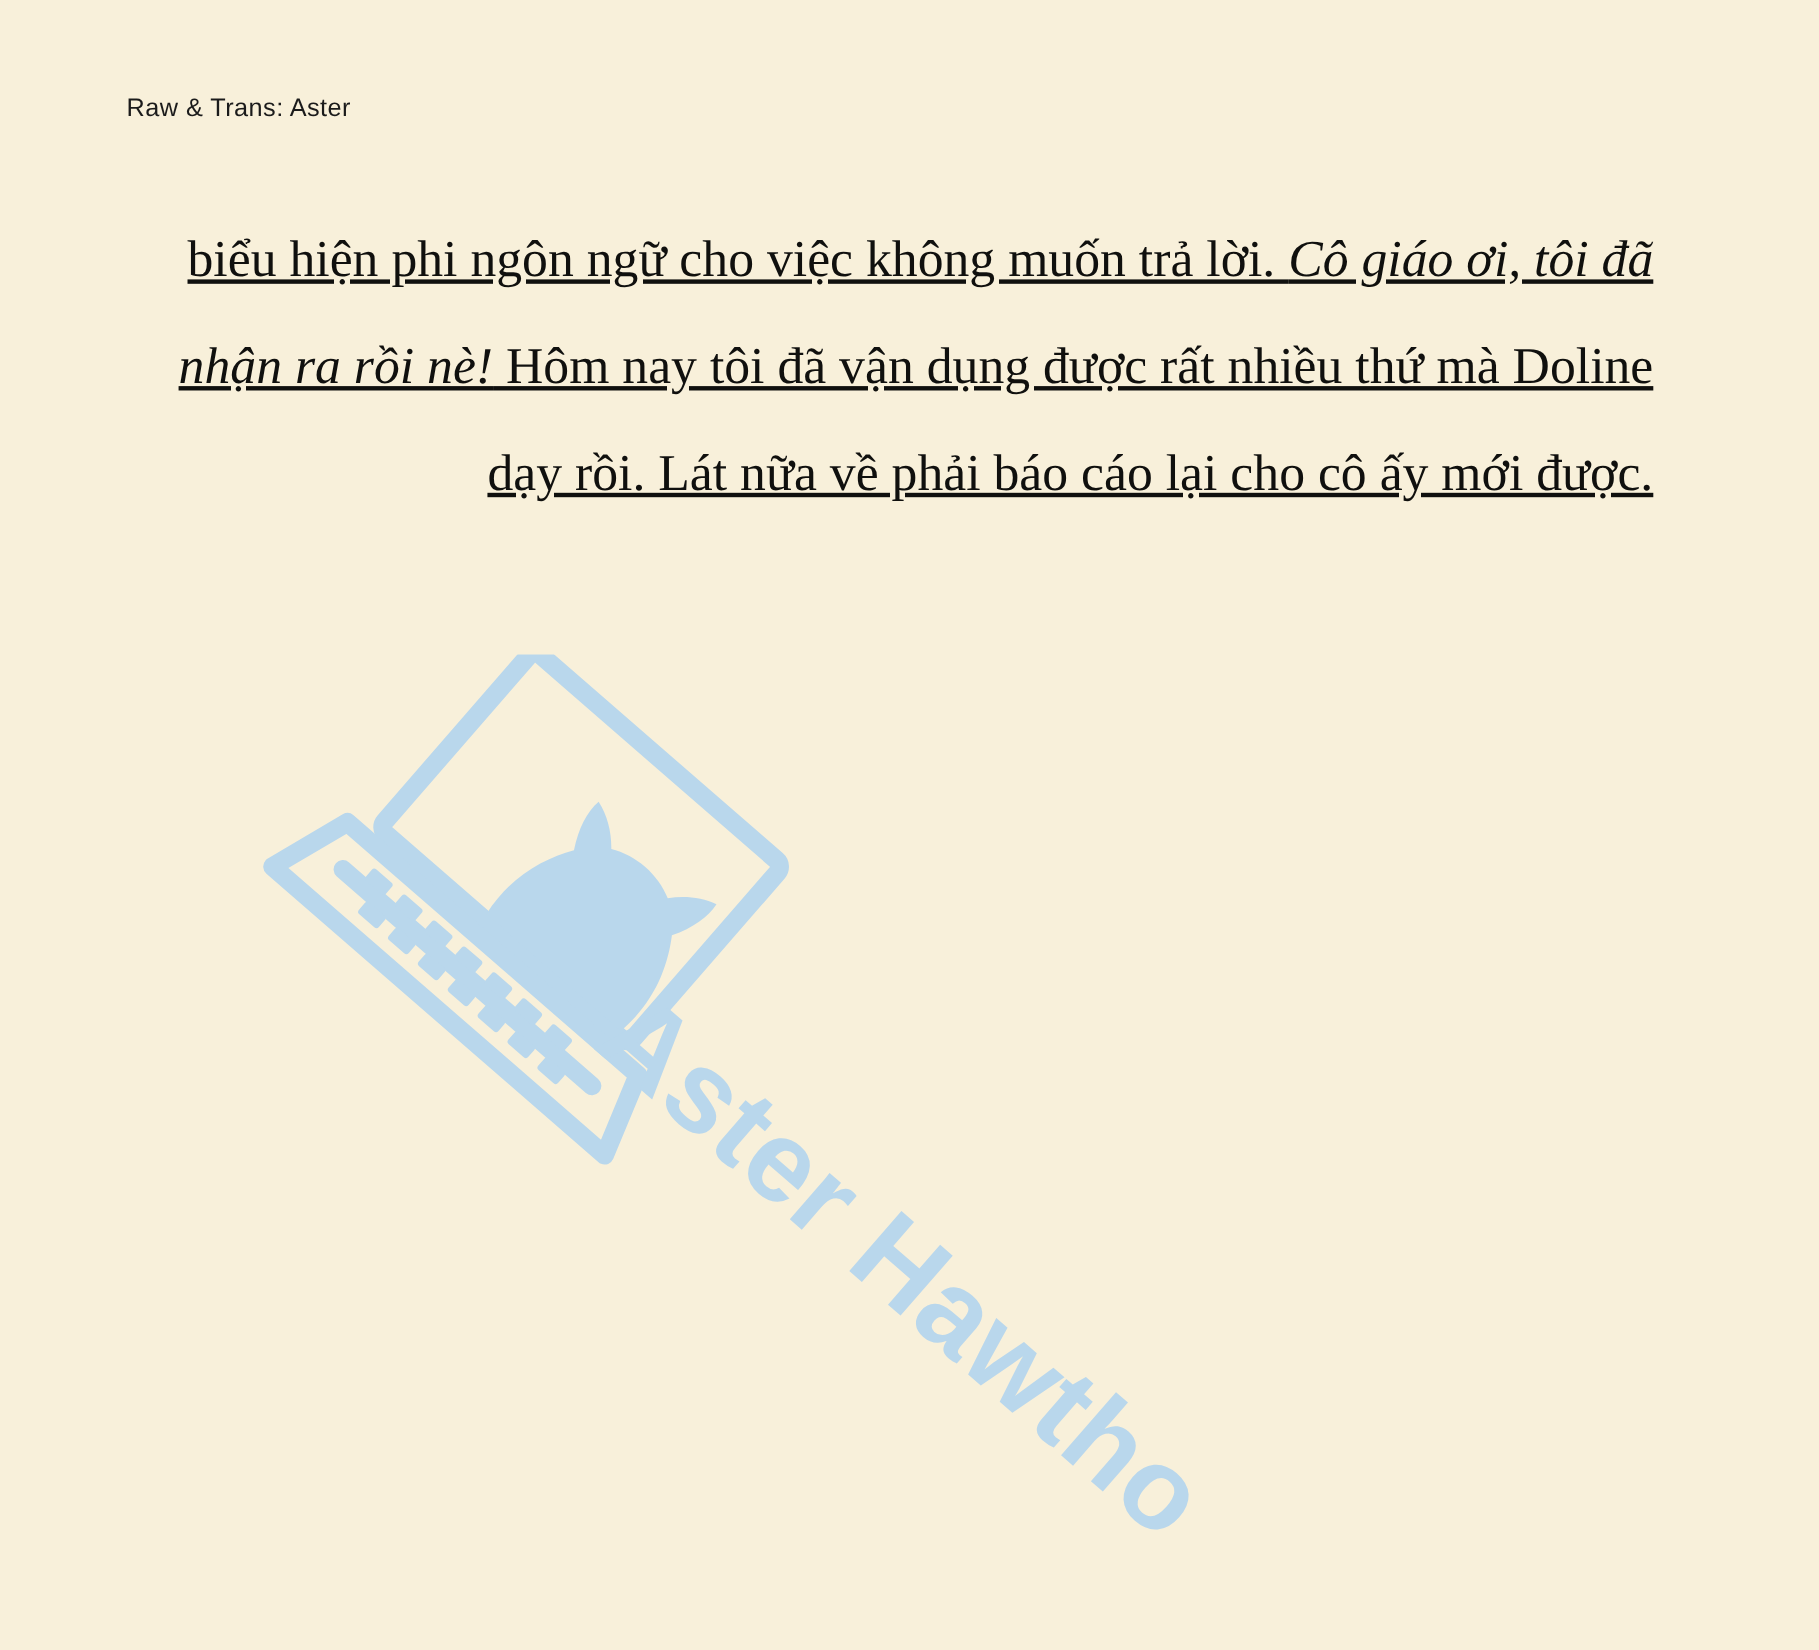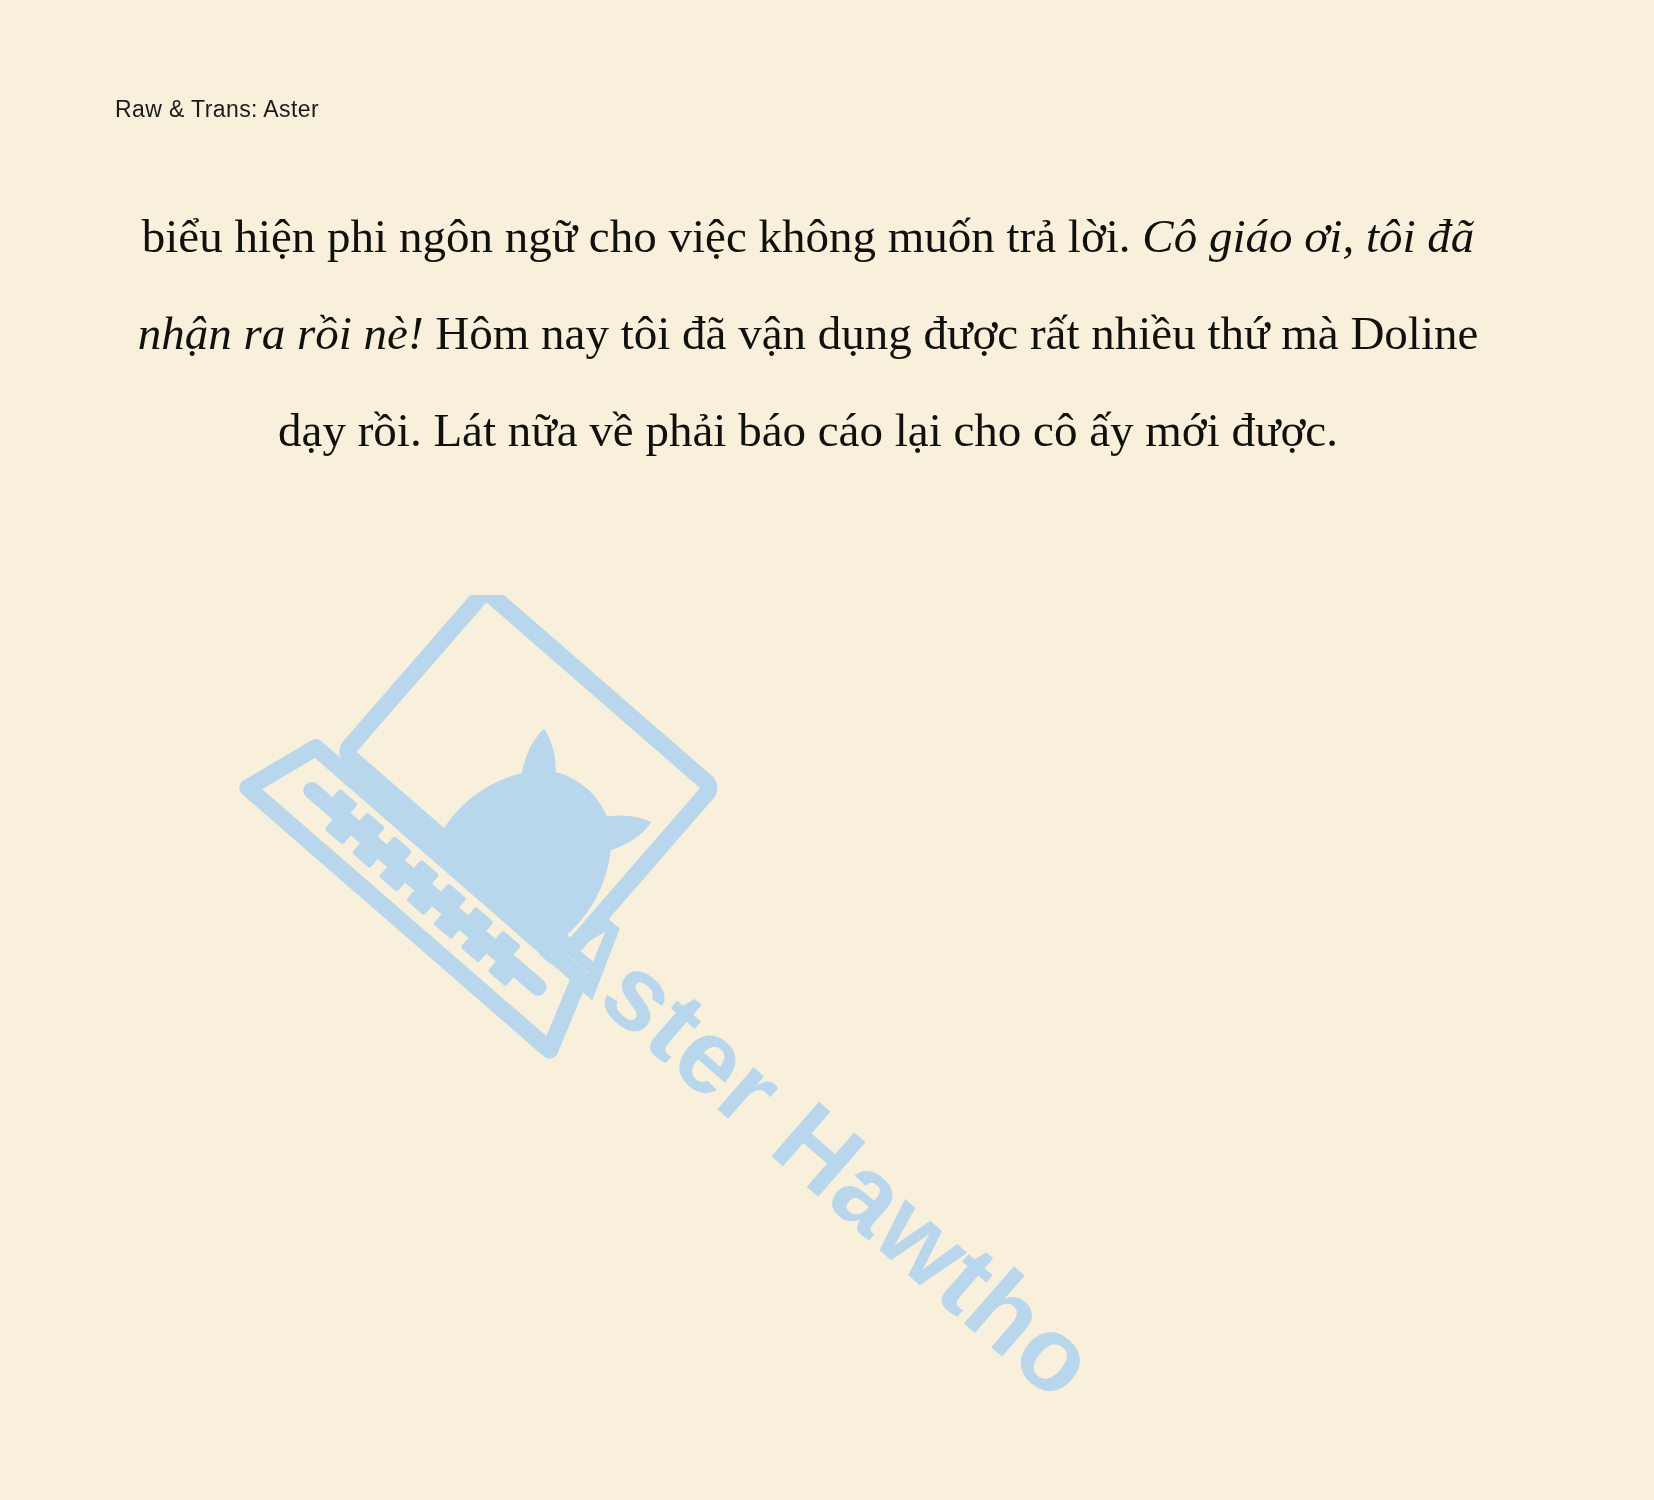--- a/index.html
+++ b/index.html
@@ -17,41 +17,42 @@
   .page {
     position: relative;
     width: 1654px;
     height: 1500px;
     box-sizing: border-box;
     overflow: hidden;
   }
   .credit {
     position: absolute;
     left: 115px;
-    top: 96px;
+    top: 84px;
     font-family: "Liberation Sans", sans-serif;
     font-size: 23px;
     letter-spacing: 0.4px;
     color: #1b1b1b;
     white-space: nowrap;
   }
   .content {
     position: absolute;
     left: 113px;
     top: 188px;
     width: 1390px;
     font-family: "Liberation Serif", serif;
     font-size: 47px;
     line-height: 97px;
     color: #10100e;
   }
   .para {
     margin: 0;
     padding: 0;
-    text-align: center;
+    text-align: right;
+    text-decoration: underline;
   }
   .spacer-a { height: 215px; }
   .spacer-b { height: 205px; }
   .italic {
     font-style: italic;
   }
   
   .watermark {
     position: absolute;
     left: 0;

